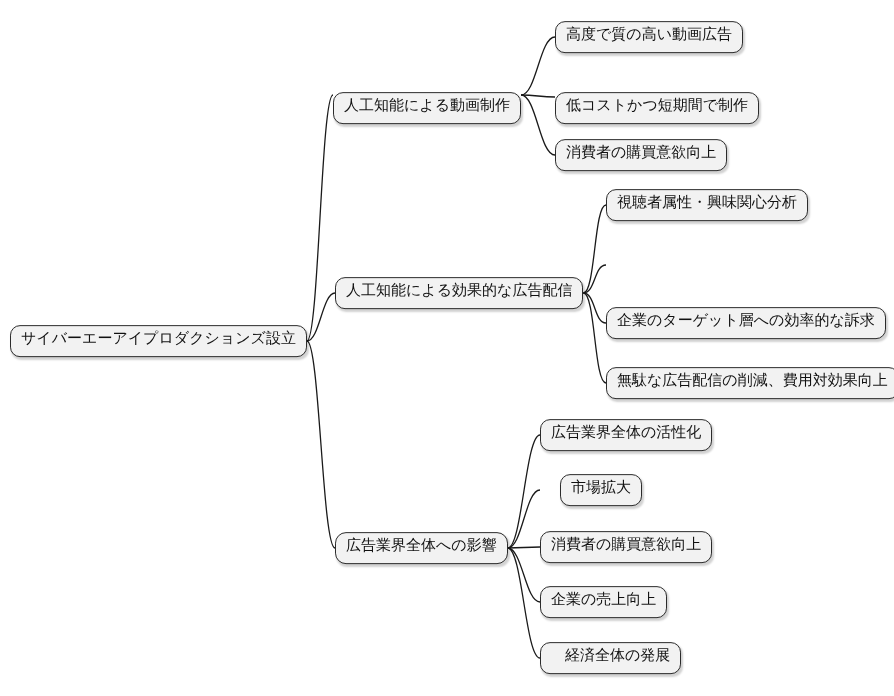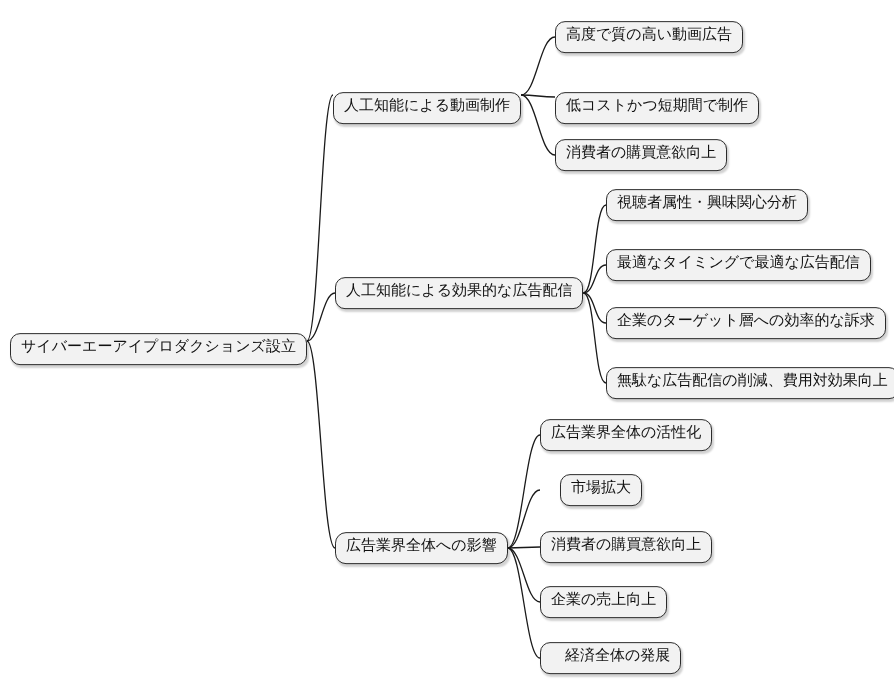--- a/index.html
+++ b/index.html
@@ -62,30 +62,29 @@
       <path d="M583.40625,293 C595.40625,293 594,323 606,323" stroke="#1a1a1a"></path>
       <path d="M583.40625,293 C595.40625,293 594,383 606,383" stroke="#1a1a1a"></path>
       <path d="M306.921875,341 C319.55703125,341 322.36484375,548 335,548" stroke="#1a1a1a"></path>
       <path d="M507.703125,548 C522.23671875,548 525.46640625,435 540,435" stroke="#1a1a1a"></path>
       <path d="M507.703125,548 C522.23671875,548 525.46640625,490 540,490" stroke="#1a1a1a"></path>
       <path d="M507.703125,548 C522.23671875,548 525.46640625,547 540,547" stroke="#1a1a1a"></path>
       <path d="M507.703125,548 C522.23671875,548 525.46640625,602 540,602" stroke="#1a1a1a"></path>
       <path d="M507.703125,548 C522.23671875,548 525.46640625,658 540,658" stroke="#1a1a1a"></path>
     </svg>
 
-  <div class="node" id="n-root" style="left:10px; top:349px;">サイバーエーアイプロダクションズ設立</div>
+  <div class="node" id="n-root" style="left:10px; top:341px;">サイバーエーアイプロダクションズ設立</div>
 
   <div class="node" id="n-b0" style="left:333px; top:96px;margin-top:12px;">人工知能による動画制作</div>
   <div class="node" id="n-b0c0" style="left:555px; top:37px;">高度で質の高い動画広告</div>
   <div class="node" id="n-b0c1" style="left:555px; top:108px;">低コストかつ短期間で制作</div>
   <div class="node" id="n-b0c2" style="left:555px; top:155px;">消費者の購買意欲向上</div>
 
   <div class="node" id="n-b1" style="left:335px; top:293px;">人工知能による効果的な広告配信</div>
   <div class="node" id="n-b1c0" style="left:606px; top:205px;">視聴者属性・興味関心分析</div>
-  <div class="node" id="n-b1c1" style="left:606px; top:265px;">最適なタイミングで最適な広告配信</div>
   <div class="node" id="n-b1c2" style="left:606px; top:323px;">企業のターゲット層への効率的な訴求</div>
   <div class="node" id="n-b1c3" style="left:606px; top:383px;">無駄な広告配信の削減、費用対効果向上</div>
 
   <div class="node" id="n-b2" style="left:335px; top:548px;border-radius:11px;">広告業界全体への影響</div>
   <div class="node" id="n-b2c0" style="left:540px; top:435px;">広告業界全体の活性化</div>
   <div class="node" id="n-b2c1" style="left:540px; top:490px;margin-left:20px;">市場拡大</div>
   <div class="node" id="n-b2c2" style="left:540px; top:547px;">消費者の購買意欲向上</div>
   <div class="node" id="n-b2c3" style="left:540px; top:602px;">企業の売上向上</div>
   <div class="node" id="n-b2c4" style="left:540px; top:658px;padding-left:24px;">経済全体の発展</div>
 

